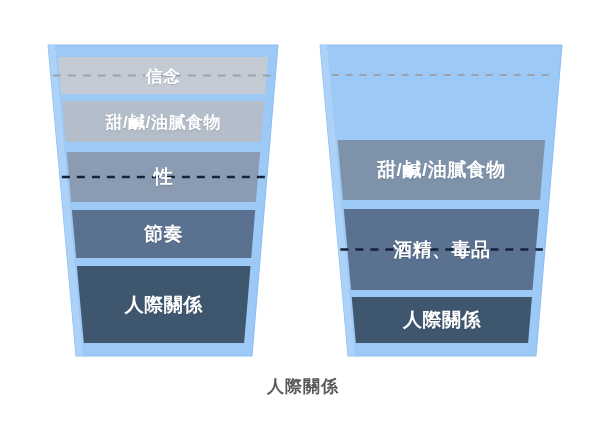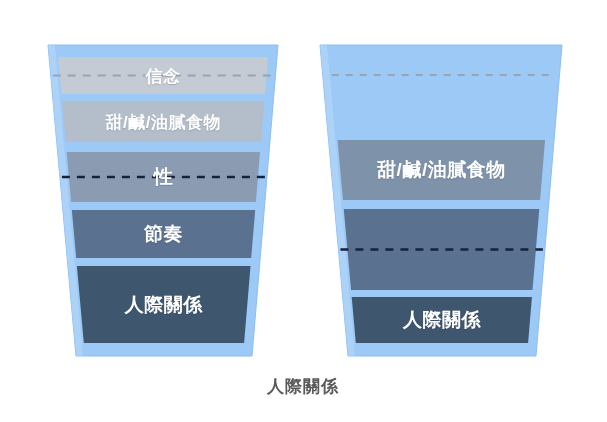--- a/index.html
+++ b/index.html
@@ -74,16 +74,17 @@
         </g>
       </g>
   </svg>
   <div class="labels" id="labels">
       <div class="band-label" style="left: 163.098px; top: 75.5px; font-size: 17px;">信念</div>
       <div class="band-label" style="left: 163.246px; top: 121.5px; font-size: 17px;">甜/鹹/油膩食物</div>
       <div class="band-label" style="left: 163.424px; top: 177px; font-size: 19px;">性</div>
       <div class="band-label" style="left: 163.608px; top: 234px; font-size: 19px;">節奏</div>
       <div class="band-label" style="left: 163.834px; top: 304.5px; font-size: 19px;">人際關係</div>
       <div class="band-label" style="left: 441.402px; top: 170px; font-size: 19px;">甜/鹹/油膩食物</div>
+      <div class="band-label" style="left: 441.658px; top: 249.5px; font-size: 19px;">酒精、毒品</div>
       <div class="band-label" style="left: 441.884px; top: 320px; font-size: 19px;">人際關係</div>
     </div>
   <div class="caption">人際關係</div>
 </div>
 
 </body></html>

